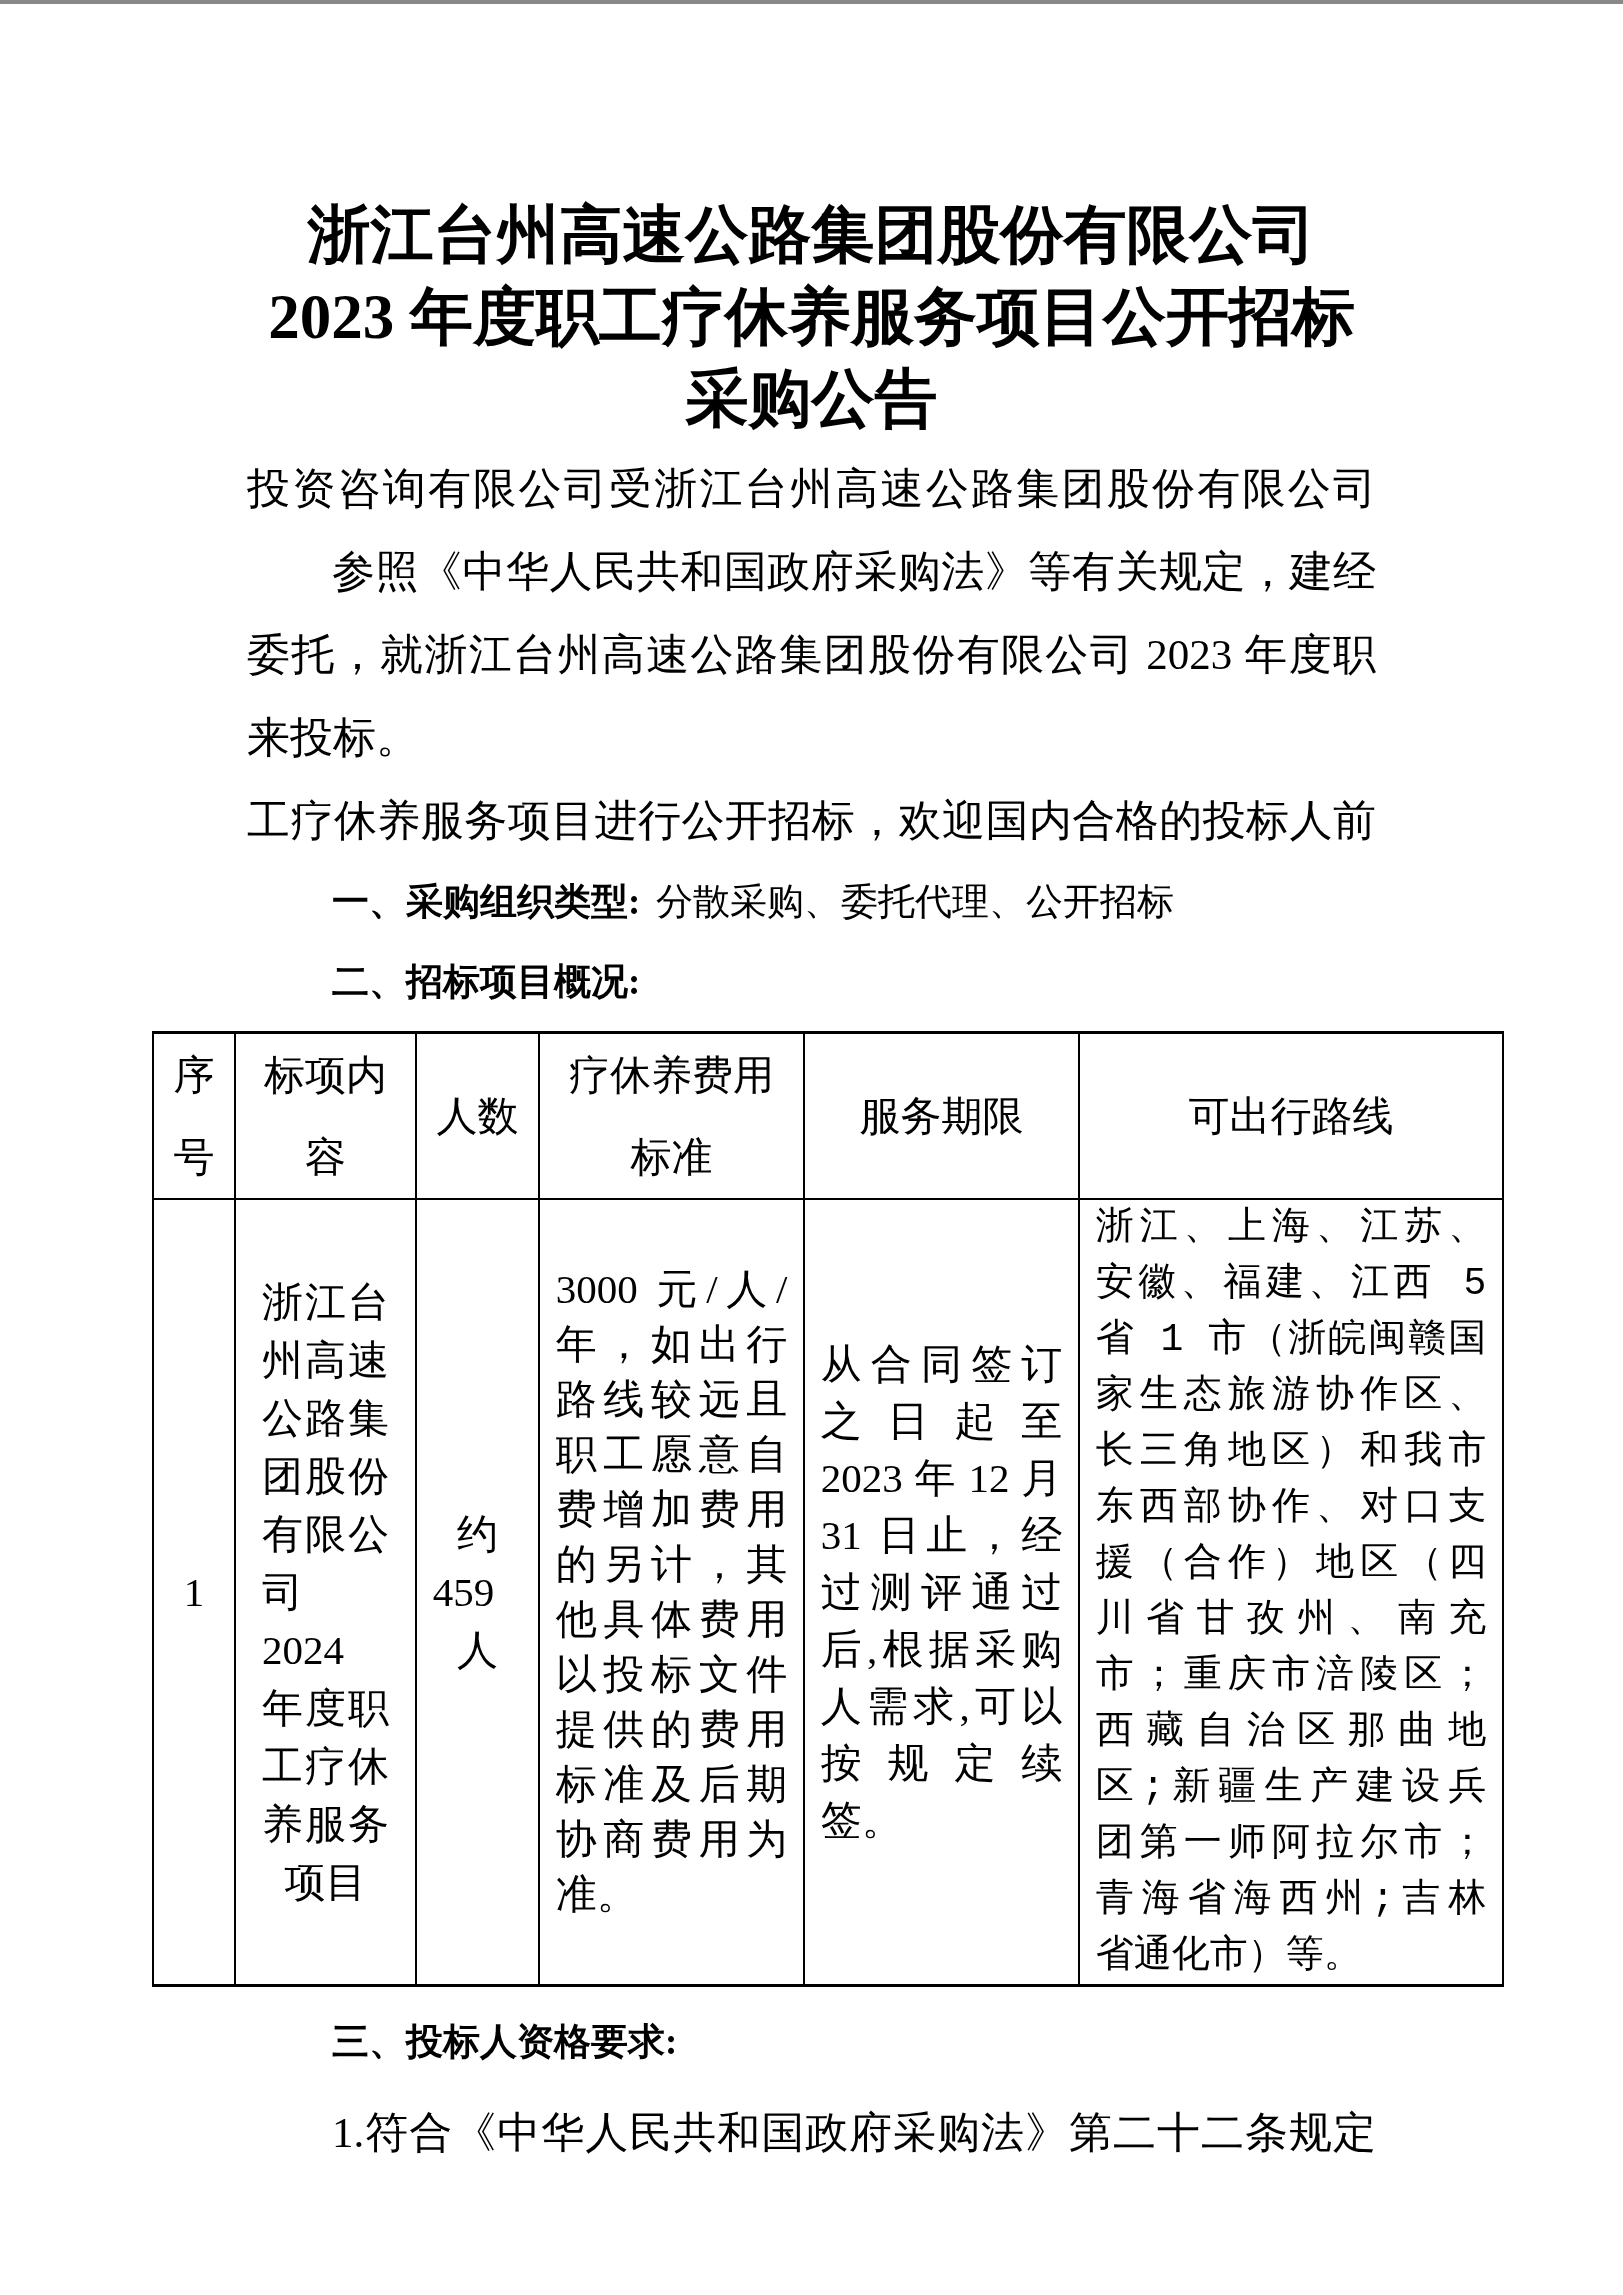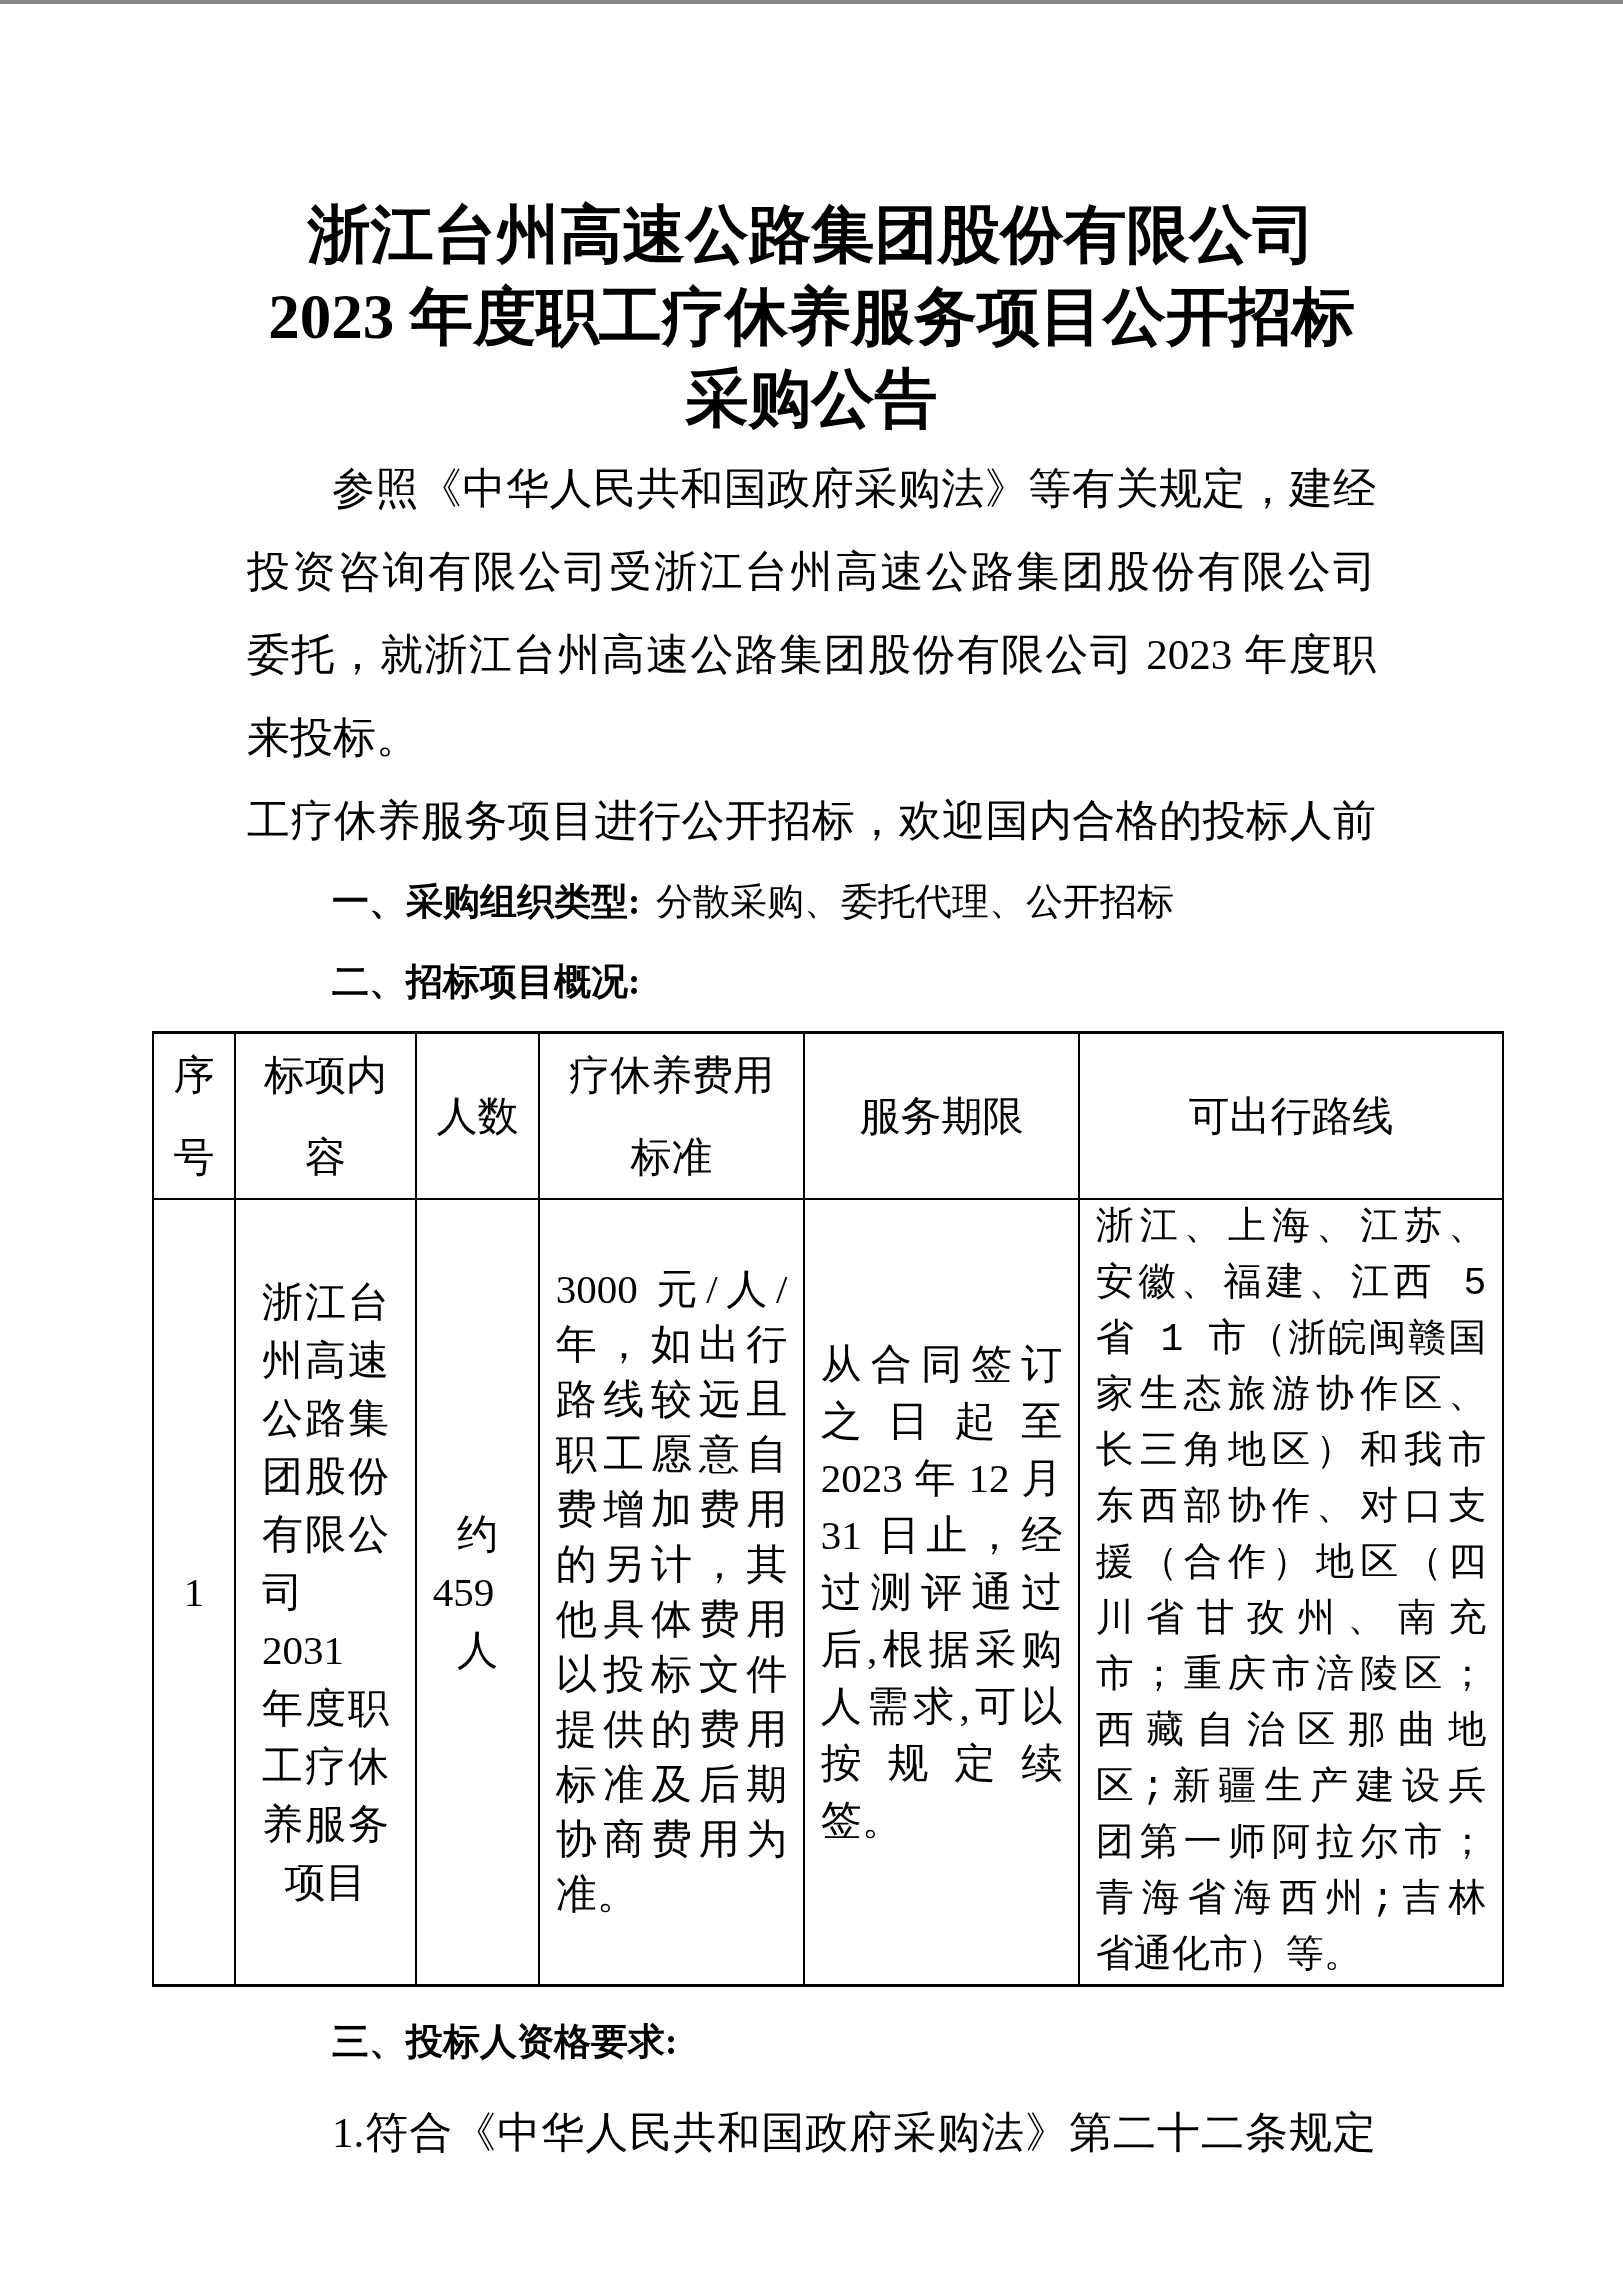--- a/index.html
+++ b/index.html
@@ -102,22 +102,22 @@
 
 <div class="page">
 
   <div class="title-block">
     <div>浙江台州高速公路集团股份有限公司</div>
     <div>2023 年度职工疗休养服务项目公开招标</div>
     <div>采购公告</div>
   </div>
 
   <div class="intro">
+    <div class="jline">投资咨询有限公司受浙江台州高速公路集团股份有限公司</div>
     <div class="jline first-line">参照《中华人民共和国政府采购法》等有关规定，建经</div>
-    <div class="jline">投资咨询有限公司受浙江台州高速公路集团股份有限公司</div>
     <div class="jline">委托，就浙江台州高速公路集团股份有限公司 2023 年度职</div>
     <div class="jline no-stretch">来投标。</div>
     <div class="jline">工疗休养服务项目进行公开招标，欢迎国内合格的投标人前</div>
   </div>
 
   <div class="heading">
     <span>一、采购组织类型:</span><span class="sec-value">分散采购、委托代理、公开招标</span>
   </div>
 
   <div class="heading">
@@ -148,21 +148,21 @@
     </thead>
     <tbody>
       <tr>
         <td class="cell-seq">1</td>
         <td class="cell-content">
           <div class="cl">浙江台</div>
           <div class="cl">州高速</div>
           <div class="cl">公路集</div>
           <div class="cl">团股份</div>
           <div class="cl">有限公</div>
-          <div class="cl">司 2031</div>
+          <div class="cl">司 2024</div>
           <div class="cl">年度职</div>
           <div class="cl">工疗休</div>
           <div class="cl">养服务</div>
           <div class="cl cl-center">项目</div>
         </td>
         <td class="cell-people">
           <div class="cl cl-center">约</div>
           <div class="cl">459</div>
           <div class="cl cl-center">人</div>
         </td>

